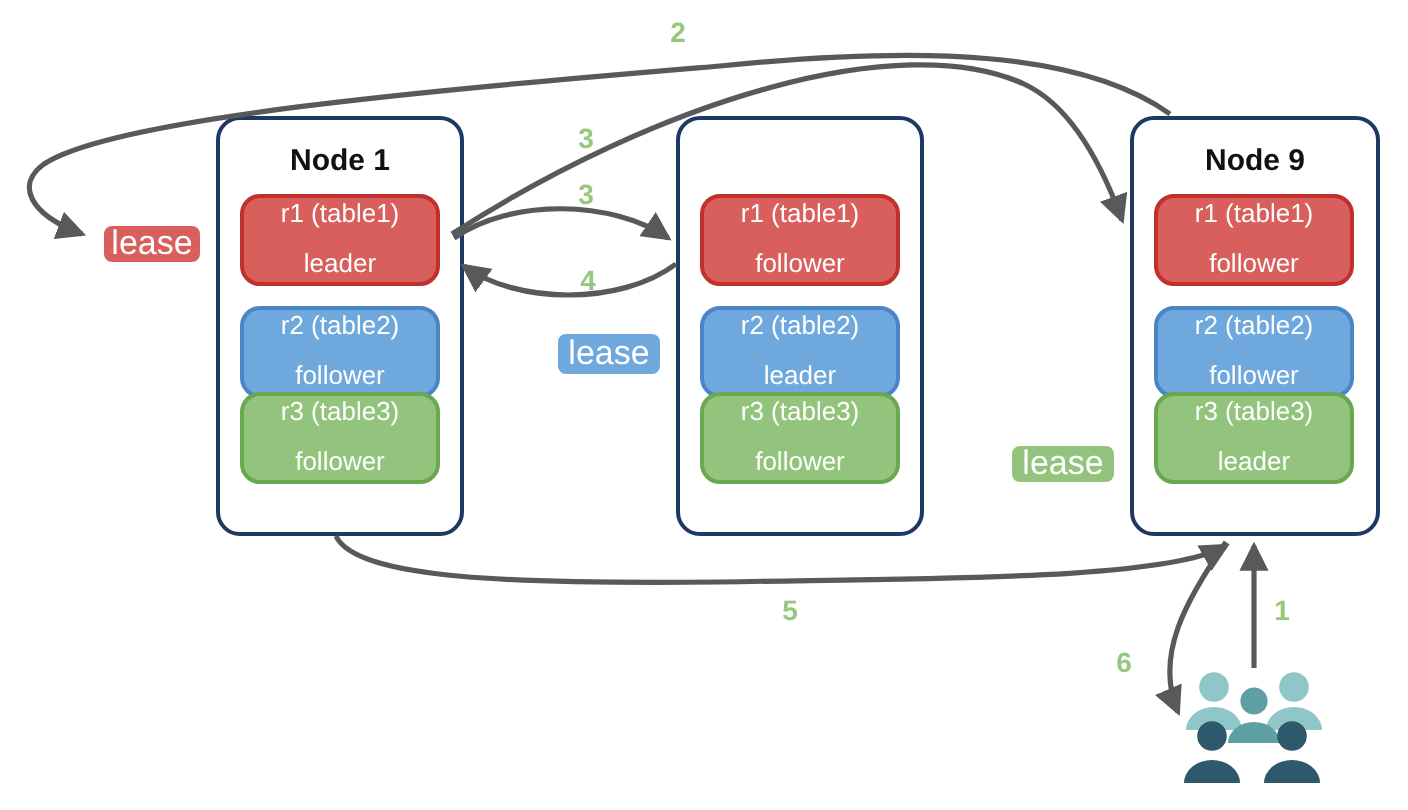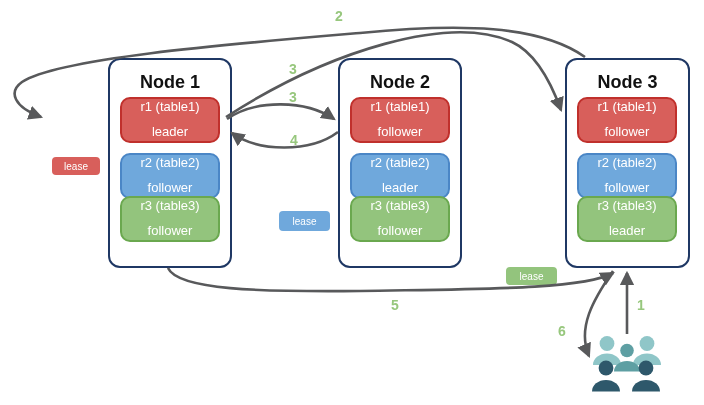--- a/index.html
+++ b/index.html
@@ -5,36 +5,36 @@
   html,body{margin:0;padding:0;background:#ffffff;}
   #canvas{
     position:relative;width:704px;height:405px;background:#ffffff;overflow:hidden;
     font-family:"Liberation Sans","DejaVu Sans",sans-serif;
   }
   .node-card{
     position:absolute;top:58px;width:124px;height:210px;background:#ffffff;
     border:2px solid #1F3864;border-radius:12px;box-sizing:border-box;z-index:2;
   }
   .node-title{
-    margin-top:12px;text-align:center;font-weight:bold;font-size:18px;color:#111111;
+    margin-top:12px;text-align:center;font-weight:bold;font-size:15px;color:#111111;
   }
   .replica{
     position:absolute;left:10px;width:100px;height:46px;border-radius:10px;
     border:2px solid;box-sizing:border-box;color:#ffffff;font-size:13px;line-height:1.3;
     display:flex;flex-direction:column;justify-content:space-between;align-items:center;text-align:center;
   }
   .replica.r-top{top:37px}
   .replica.r-mid{top:93px}
   .replica.r-bot{top:136px}
   .red{background:#D85F5B;border-color:#C0302C;}
   .blue{background:#6FA8DC;border-color:#4A86C6;}
   .green{background:#93C47D;border-color:#6AA84F;}
   .lease{
     position:absolute;border:2px solid;border-radius:6px;box-sizing:border-box;
-    color:#ffffff;font-size:10px;display:flex;justify-content:center;align-items:center;z-index:3;margin-top:44px;
+    color:#ffffff;font-size:17px;display:flex;justify-content:center;align-items:center;z-index:3;
   }
   #lease-red{left:50px;top:111px;width:52px;height:22px;}
   #lease-blue{left:277px;top:165px;width:55px;height:24px;}
   #lease-green{left:504px;top:221px;width:55px;height:22px;}
   .step-label{
     position:absolute;width:18px;text-align:center;font-weight:bold;font-size:14px;
     color:#97C77D;z-index:4;
   }
   #arrow-layer{position:absolute;left:0;top:0;z-index:3;pointer-events:none;}
   #users{position:absolute;left:583px;top:331px;z-index:2;}
@@ -54,37 +54,36 @@
       <span>r2 (table2)</span>
       <span>follower</span>
     </div>
     <div class="replica r-bot green">
       <span>r3 (table3)</span>
       <span>follower</span>
     </div>
   </div>
 
   <div class="node-card" style="left:338px">
-    <div class="node-title">Node 2</div>
     <div class="replica r-top red">
       <span>r1 (table1)</span>
       <span>follower</span>
     </div>
     <div class="replica r-mid blue">
       <span>r2 (table2)</span>
       <span>leader</span>
     </div>
     <div class="replica r-bot green">
       <span>r3 (table3)</span>
       <span>follower</span>
     </div>
   </div>
 
   <div class="node-card" style="left:565px;width:125px">
-    <div class="node-title">Node 3</div>
+    <div class="node-title">Node 9</div>
     <div class="replica r-top red">
       <span>r1 (table1)</span>
       <span>follower</span>
     </div>
     <div class="replica r-mid blue">
       <span>r2 (table2)</span>
       <span>follower</span>
     </div>
     <div class="replica r-bot green">
       <span>r3 (table3)</span>

